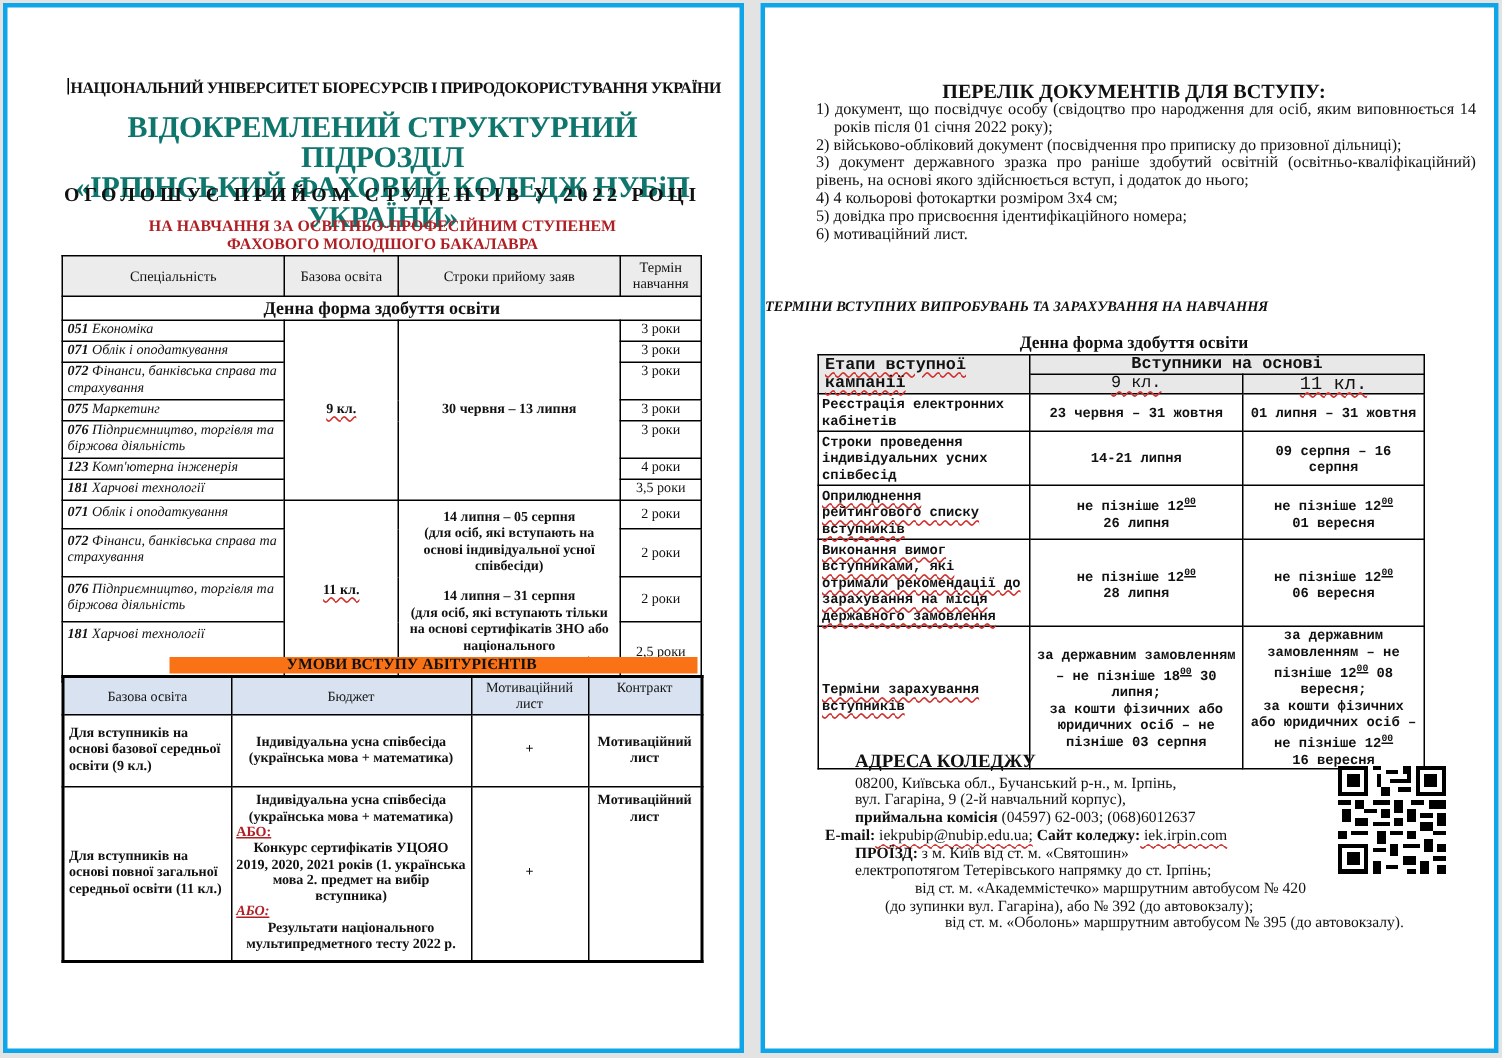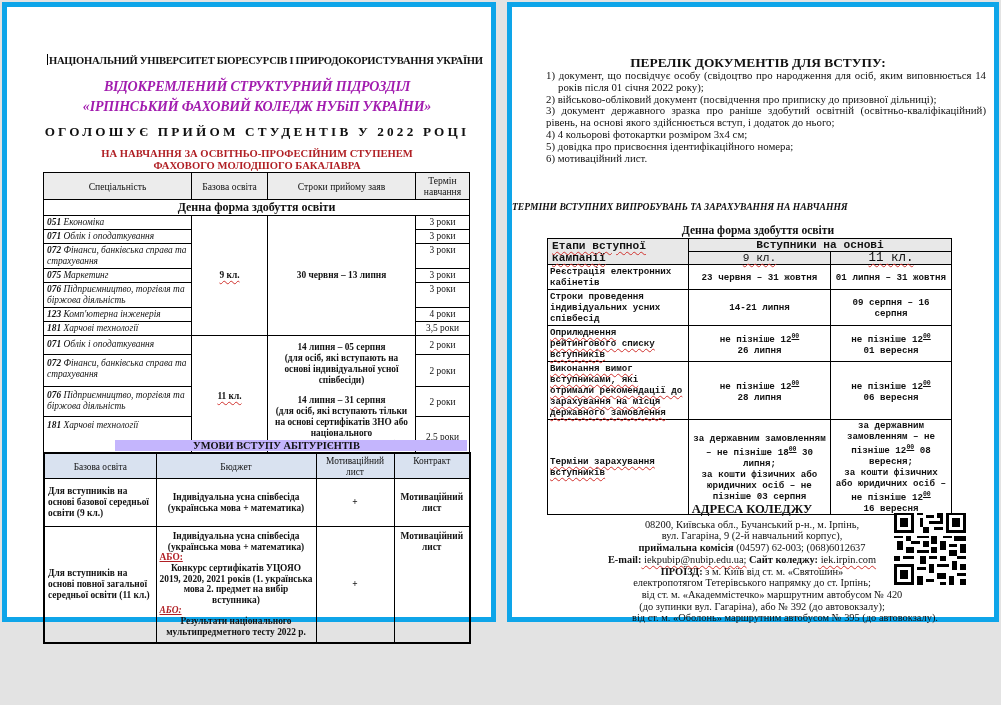--- a/index.html
+++ b/index.html
@@ -1,47 +1,47 @@
 <!DOCTYPE html>
 <html><head>
 <meta charset="utf-8">
 <style>
   * { box-sizing: border-box; margin: 0; padding: 0; }
   html, body { width: 1001px; height: 705px; overflow: hidden; background: #e3e3e3; }
   body { position: relative; font-family: "Liberation Serif", "DejaVu Serif", serif; color: #111; }
-  .page { position: absolute; top: 2px; height: 620px; background: #fff; border: 5px solid #0ea5e9; }
+  .page { position: absolute; top: 2px; height: 700px; background: #fff; border: 3px solid #0ea5e9; }
   #page-left { left: 2px; width: 494px; }
   #page-right { left: 507px; width: 492px; }
   .abs { position: absolute; }
   .center { text-align: center; }
   .red { color: #b01f24; }
   .wavy { text-decoration: underline wavy #d0312d; text-decoration-thickness: 1px; text-underline-offset: 2px; }
 
   
   #univ { left: 40px; top: 47px; width: 420px; font-size: 10.6px; font-weight: bold; white-space: nowrap; letter-spacing: -0.3px; }
   #univ .cursor { display:inline-block; width:1px; height:11px; background:#000; vertical-align:-1px; margin-right:1px; }
-  #title1 { left: 30px; top: 70px; width: 440px; font-size: 14px; line-height: 20px; font-weight: bold; color: #a21caf; letter-spacing: -0.2px; font-style: italic; }
+  #title1 { left: 30px; top: 70px; width: 440px; font-size: 20px; line-height: 20px; font-weight: bold; color: #0f766e; letter-spacing: -0.2px; }
   #announce { left: 30px; top: 117px; width: 440px; font-size: 13.2px; font-weight: bold; letter-spacing: 3.2px; }
   #level { left: 30px; top: 141px; width: 440px; font-size: 10.6px; line-height: 12px; font-weight: bold; color: #b01f24; }
 
   table { border-collapse: collapse; table-layout: fixed; }
   td, th { border: 1px solid #000; font-size: 9.4px; line-height: 11px; vertical-align: middle; padding: 0 3px; }
   th { font-weight: normal; text-align: center; }
 
   
   #spec-table { left: 36px; top: 165px; width: 426px; }
   #spec-table th { background: #ececec; height: 27px; font-size: 9.6px; }
   #spec-table td.form { text-align: center; font-size: 12px; font-weight: bold; height: 16px; border-bottom-width: 1px; }
   #spec-table td.sp { text-align: left; vertical-align: top; padding: 1px 3px; font-style: italic; }
   #spec-table td.term { text-align: center; vertical-align: top; padding-top: 1px; margin-top: 22px; }
   #spec-table td.base, #spec-table td.dates { text-align: center; font-weight: bold; }
   #spec-table td.dates2 { text-align: center; font-weight: bold; vertical-align: middle; font-size: 9.3px; line-height: 11px; }
 
   
-  #cond-title { left: 108px; top: 433px; width: 352px; height: 11px; background: #c4b5fd; font-size: 10.4px; line-height: 11px; font-weight: bold; text-align: left; padding-left: 78px; }
+  #cond-title { left: 108px; top: 433px; width: 352px; height: 11px; background: #f97316; font-size: 10.4px; line-height: 11px; font-weight: bold; text-align: left; padding-left: 78px; }
   #cond-table { left: 36px; top: 445px; width: 426px; border: 2px solid #000; }
   #cond-table th { background: #d9e2f0; height: 25px; vertical-align: top; padding-top: 2px; }
   #cond-table td { font-weight: bold; }
   #cond-table td.lbl { text-align: left; vertical-align: middle; }
   #cond-table td.c { text-align: center; }
   #cond-table td.top { vertical-align: top; padding-top: 4px; text-align: center; }
 
   
   #docs-title { left: 0; top: 48px; width: 492px; font-size: 13.4px; font-weight: bold; text-align: center; padding-left: 0; }
   #docs-list { left: 34px; top: 63px; width: 440px; font-size: 10.8px; line-height: 11.8px; list-style: none; }
@@ -50,21 +50,21 @@
   #terms-title { left: 0; top: 194px; width: 492px; font-size: 9.6px; font-weight: bold; text-align: left; font-style: italic; }
   #terms-sub { left: 0; top: 217px; width: 492px; font-size: 11.6px; font-weight: bold; text-align: center; }
   #terms-table { left: 35px; top: 231px; width: 404px; font-family: Liberation Mono, monospace; }
   #terms-table th { background: #e8e8e8; font-size: 11.2px; font-weight: bold; height: 12px; padding: 0; line-height: 12px; }
   #terms-table th.stage { font-size: 11.2px; text-align: left; padding-left: 4px; }
   #terms-table td { font-weight: bold; font-size: 9.2px; line-height: 11px; }
   #terms-table td.lbl { text-align: left; padding: 1px 2px; }
   #terms-table td.v { text-align: center; }
   sup { font-size: 6.5px; vertical-align: 4px; text-decoration: underline; }
 
-  #addr { left: 60px; top: 497px; width: 360px; font-size: 10.4px; line-height: 11.7px; text-align: center; }
+  #addr { left: 60px; top: 497px; width: 360px; font-size: 10.4px; line-height: 11.7px; text-align: left; }
   #addr .h { font-size: 12.6px; font-weight: bold; margin-bottom: 3px; }
   #qr { left: 382px; top: 505px; width: 72px; height: 73px; }
 </style>
 </head>
 <body>
 
 <div class="page" id="page-left">
   <div class="abs" id="univ"><span class="cursor"></span><span>НАЦІОНАЛЬНИЙ УНІВЕРСИТЕТ БІОРЕСУРСІВ І ПРИРОДОКОРИСТУВАННЯ УКРАЇНИ</span></div>
   <div class="abs center" id="title1">
     <div>ВІДОКРЕМЛЕНИЙ СТРУКТУРНИЙ ПІДРОЗДІЛ</div>

